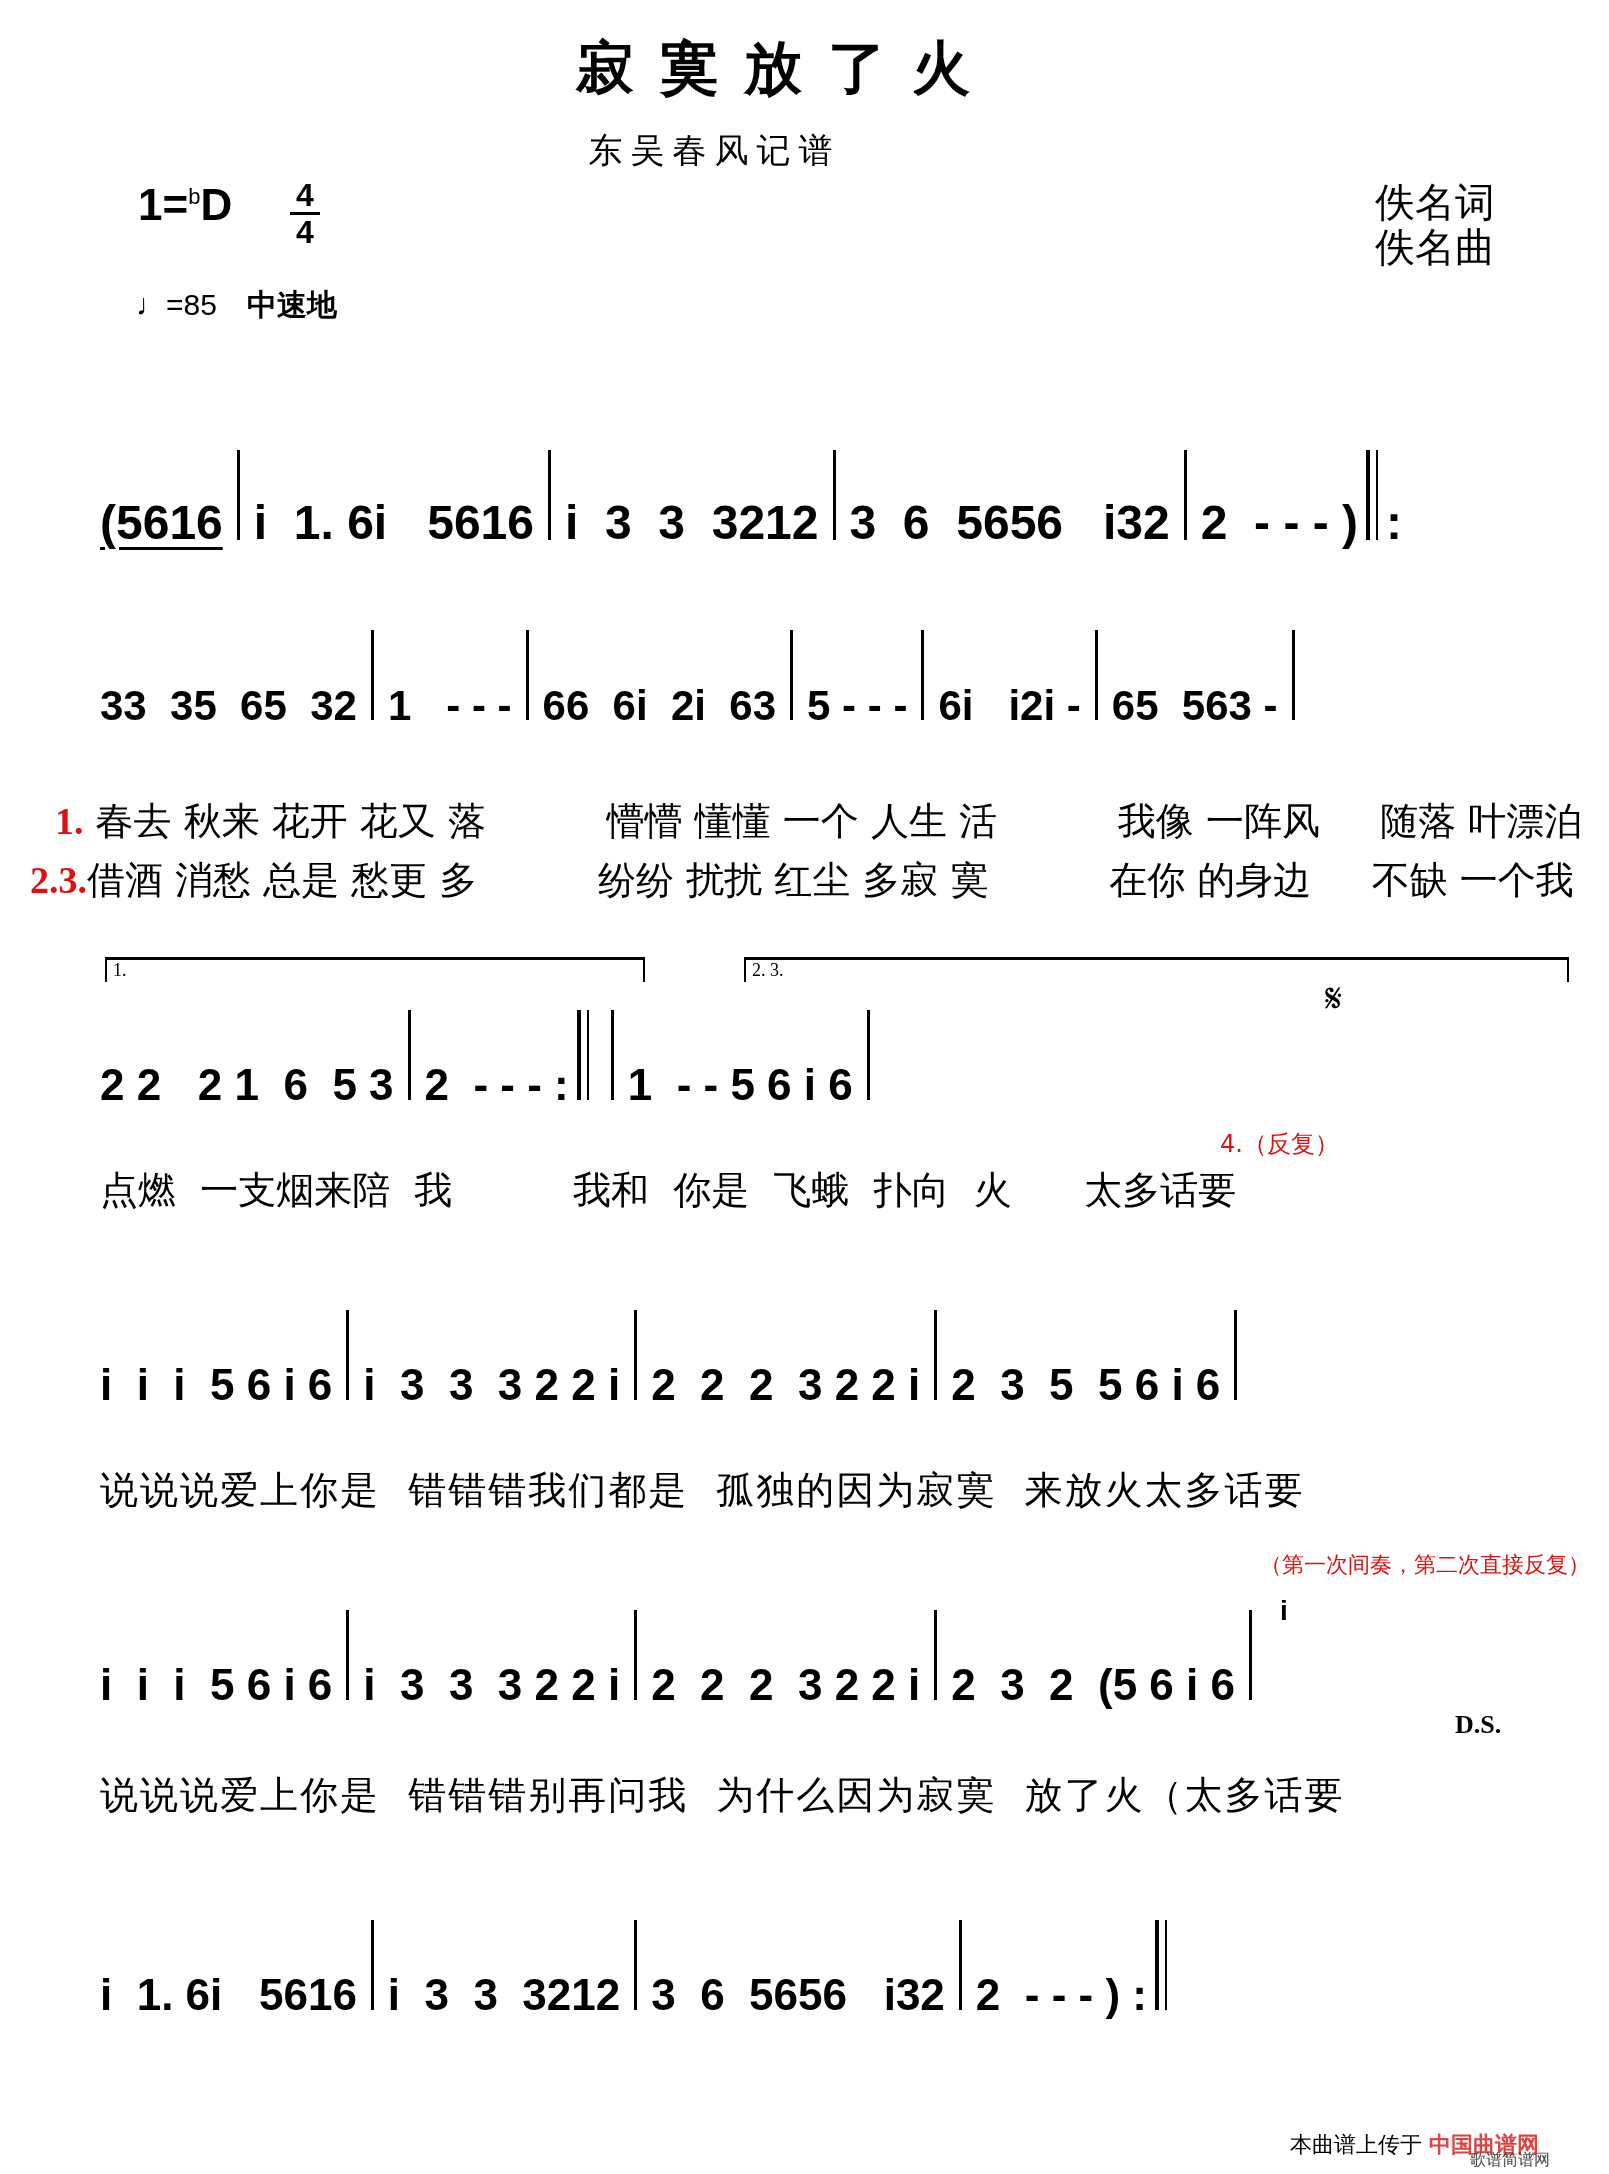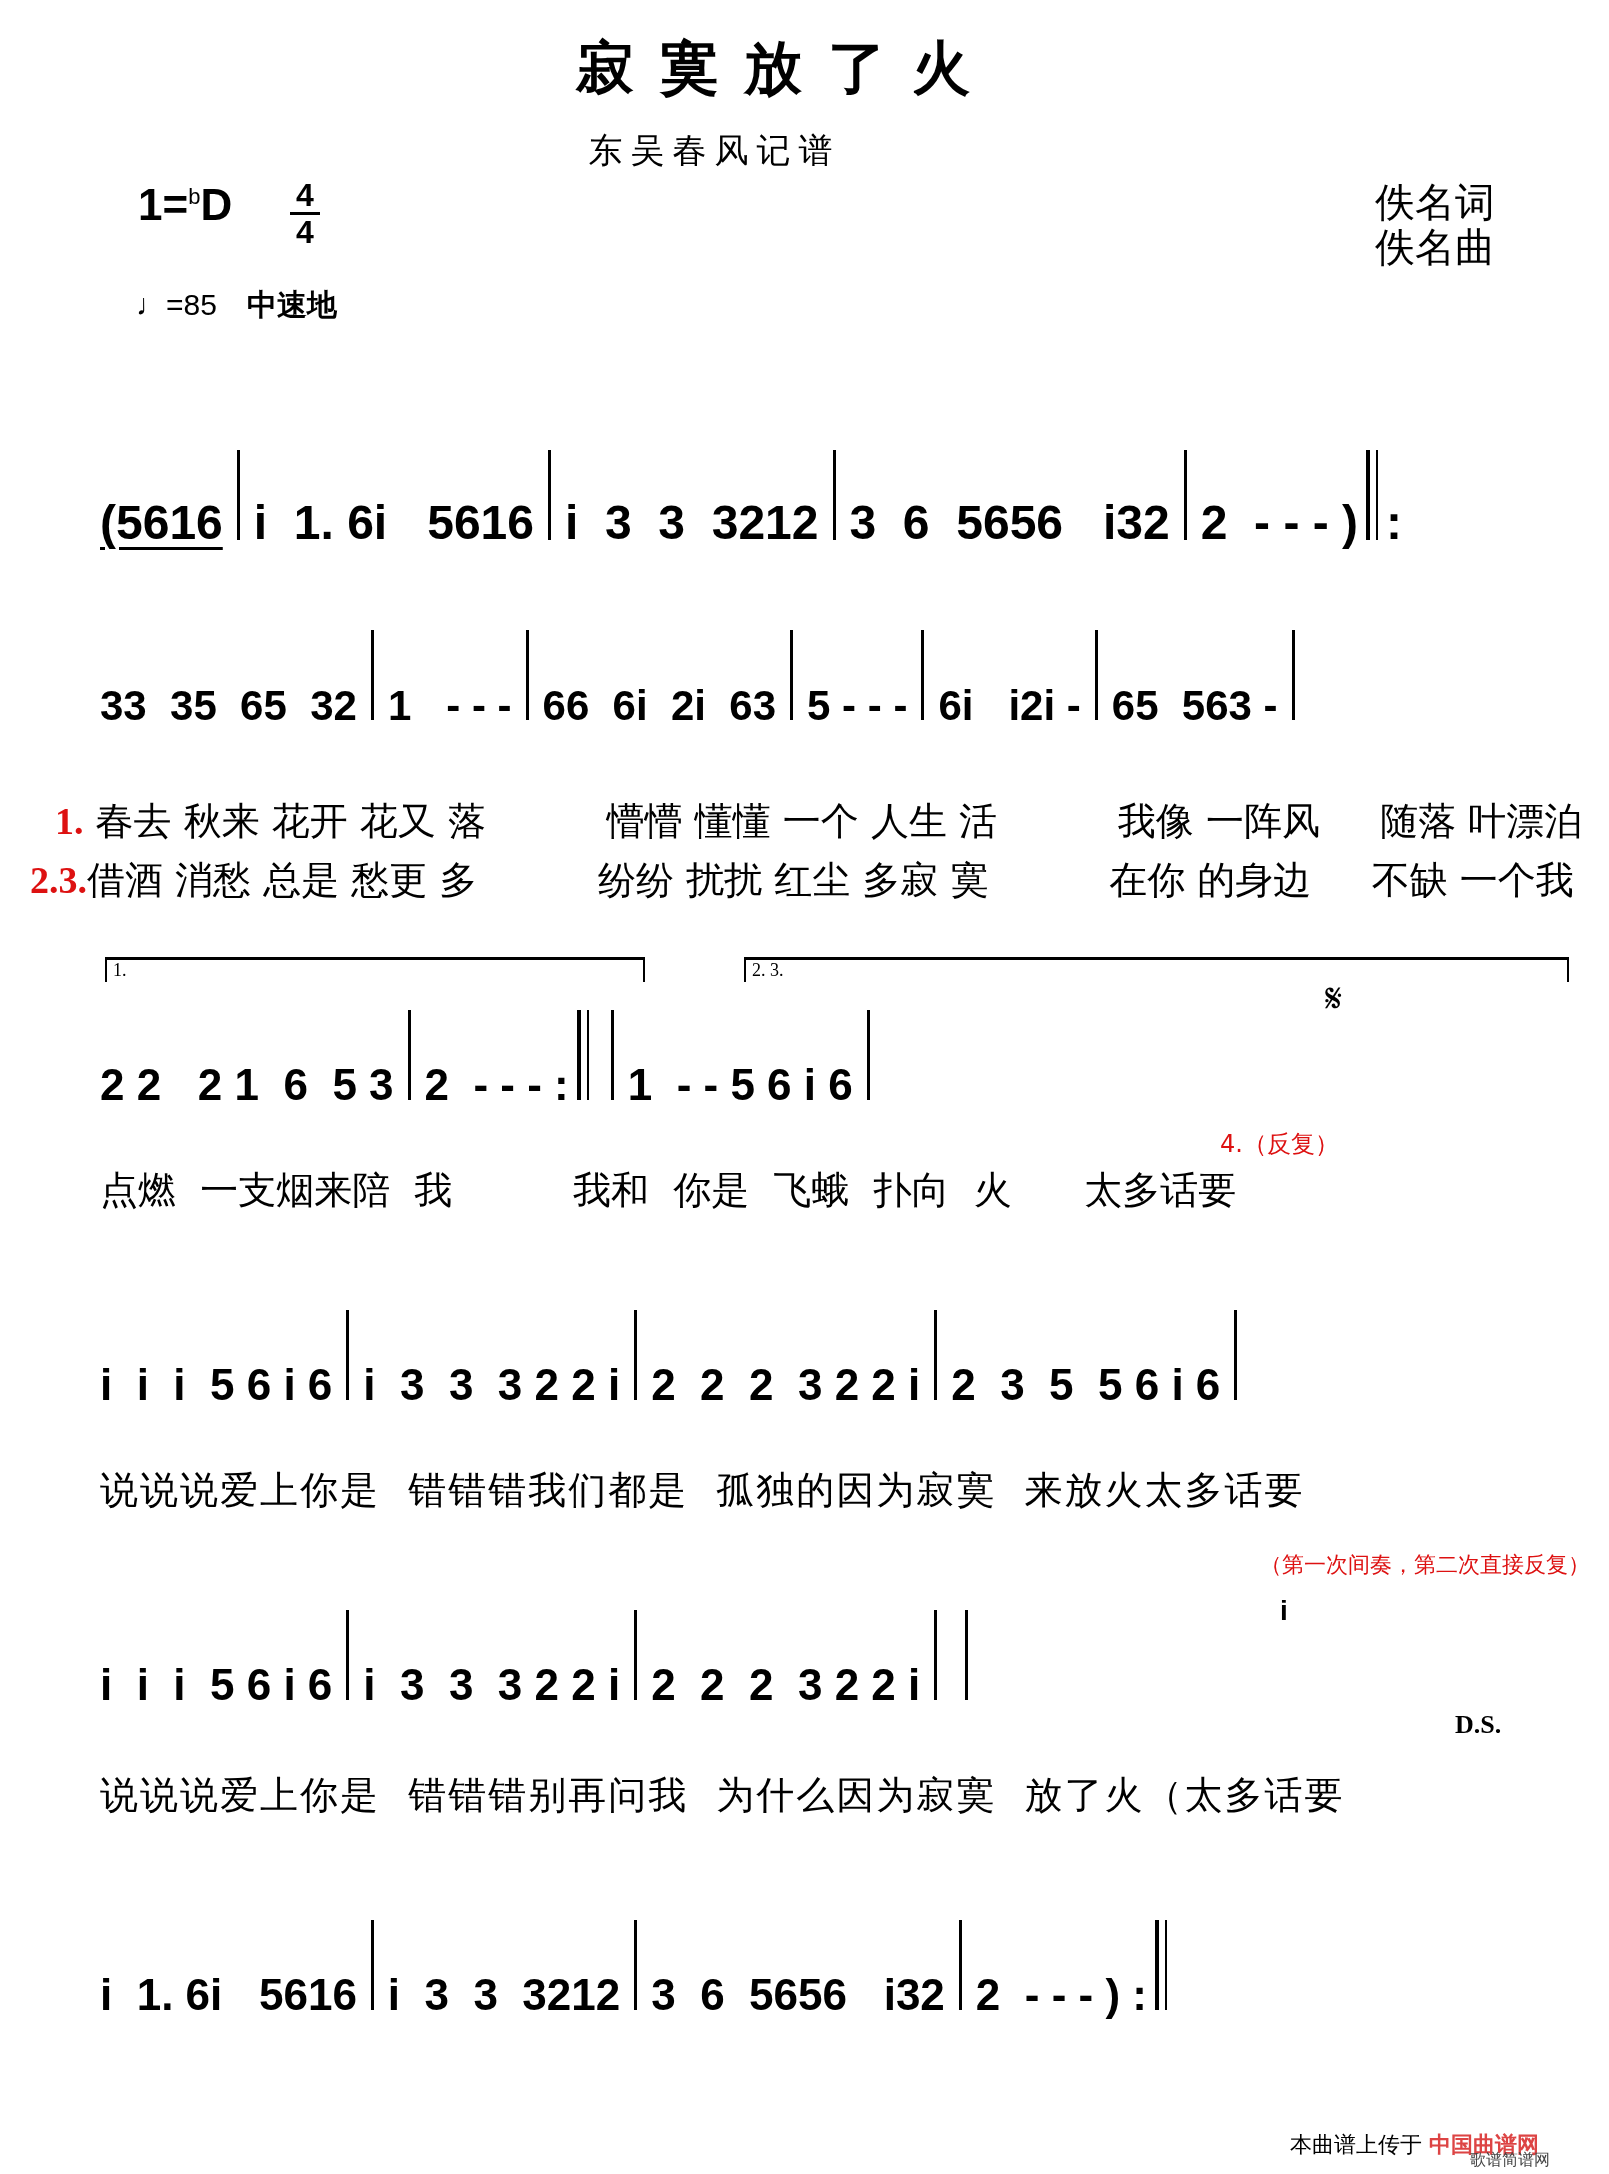--- a/index.html
+++ b/index.html
@@ -114,20 +114,21 @@
 <div class="abs lyric" style="top:1465px; letter-spacing:2px;">说说说爱上你是  错错错我们都是  孤独的因为寂寞  来放火太多话要</div>
 <div class="abs note-red" style="left:1260px; top:1550px; font-size:22px;">（第一次间奏，第二次直接反复）</div>
 
 <div class="abs staff" style="top:1600px; font-size:44px;">
   <span class="seg">i  i  i  5 6 i 6</span>
     <span class="barline"></span>
   <span class="seg">i  3  3  3 2 2 i</span>
     <span class="barline"></span>
   <span class="seg">2  2  2  3 2 2 i</span>
     <span class="barline"></span>
+  <span class="seg">2  3  2  (5 6 i 6</span>
     <span class="barline"></span>
 </div>
 <div class="abs" style="left:1280px; top:1595px; font-family:'Liberation Sans',sans-serif; font-weight:bold; font-size:28px;">i</div>
 <div class="abs ds" style="left:1455px; top:1710px;">D.S.</div>
 
 <div class="abs lyric" style="top:1770px; letter-spacing:2px;">说说说爱上你是  错错错别再问我  为什么因为寂寞  放了火（太多话要</div>
 
 <div class="abs staff" style="top:1910px; font-size:44px;">
   <span class="seg">i  1. 6i   5616</span>
     <span class="barline"></span>

